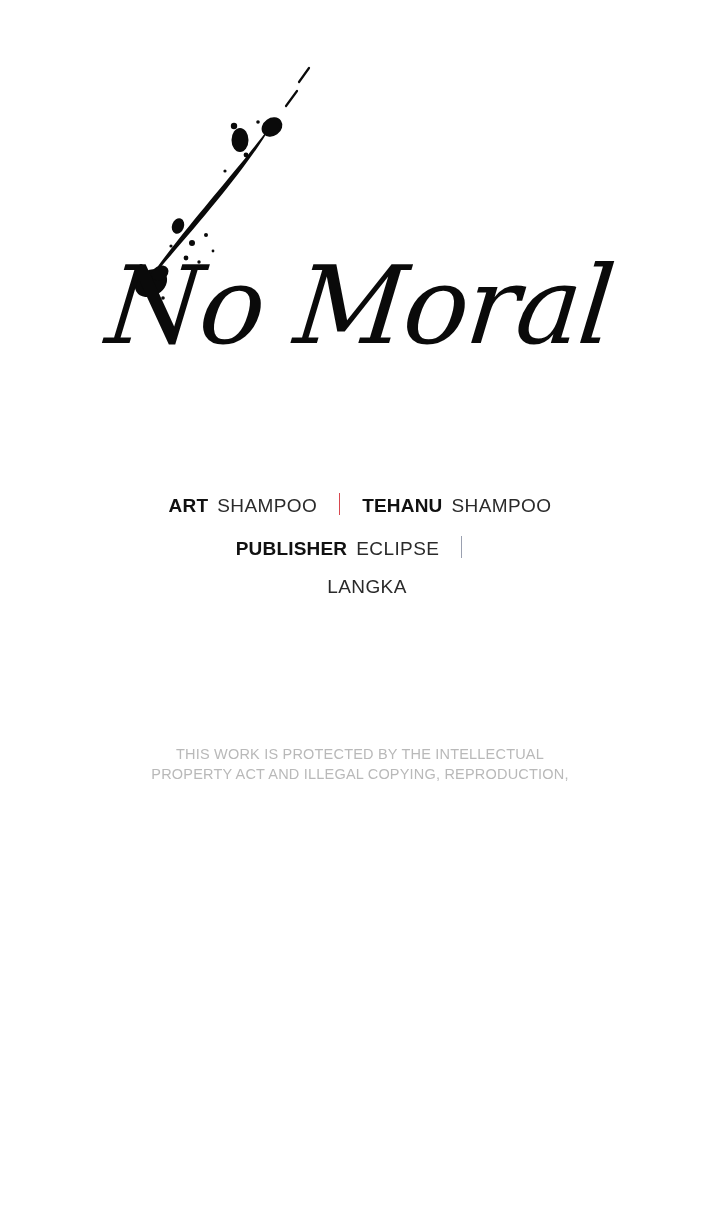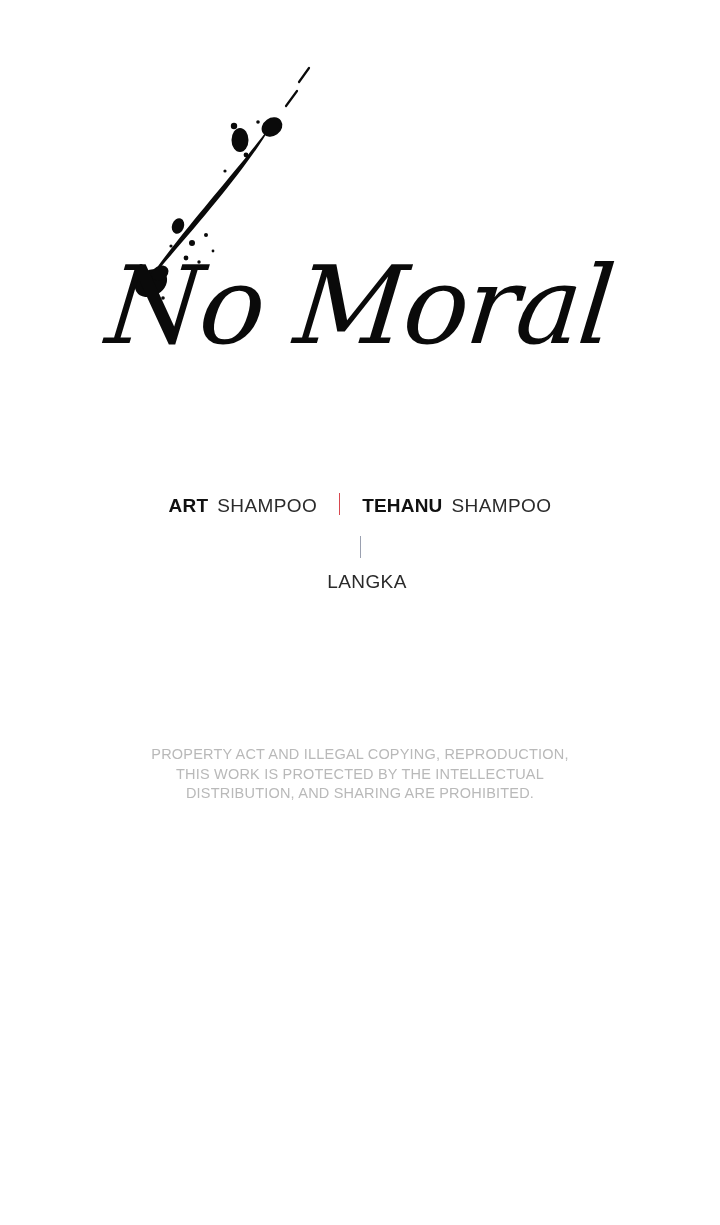--- a/index.html
+++ b/index.html
@@ -169,31 +169,34 @@
         <span class="credit-value">SHAMPOO</span>
       </span>
       <span class="credit-sep red"></span>
       <span class="credit-pair">
         <span class="credit-label">TEHANU</span>
         <span class="credit-value">SHAMPOO</span>
       </span>
     </div>
 
     <div class="credit-row">
+      <span class="credit-pair">
+        <span class="credit-label">PUBLISHER</span>
+        <span class="credit-value">ECLIPSE</span>
+      </span>
       <span class="credit-sep gray"></span>
     </div>
 
 
     <div class="credit-row single">
       <span class="credit-pair">
         <span class="credit-value">LANGKA</span>
       </span>
     </div>
 
   </div>
 
   <div class="legal">
+    <div>THIS WORK IS PROTECTED BY THE INTELLECTUAL</div>
     <div>PROPERTY ACT AND ILLEGAL COPYING, REPRODUCTION,</div>
-    <div>THIS WORK IS PROTECTED BY THE INTELLECTUAL</div>
-    <div>DISTRIBUTION, AND SHARING ARE PROHIBITED.</div>
   </div>
 
 </div>
 
 </body></html>

